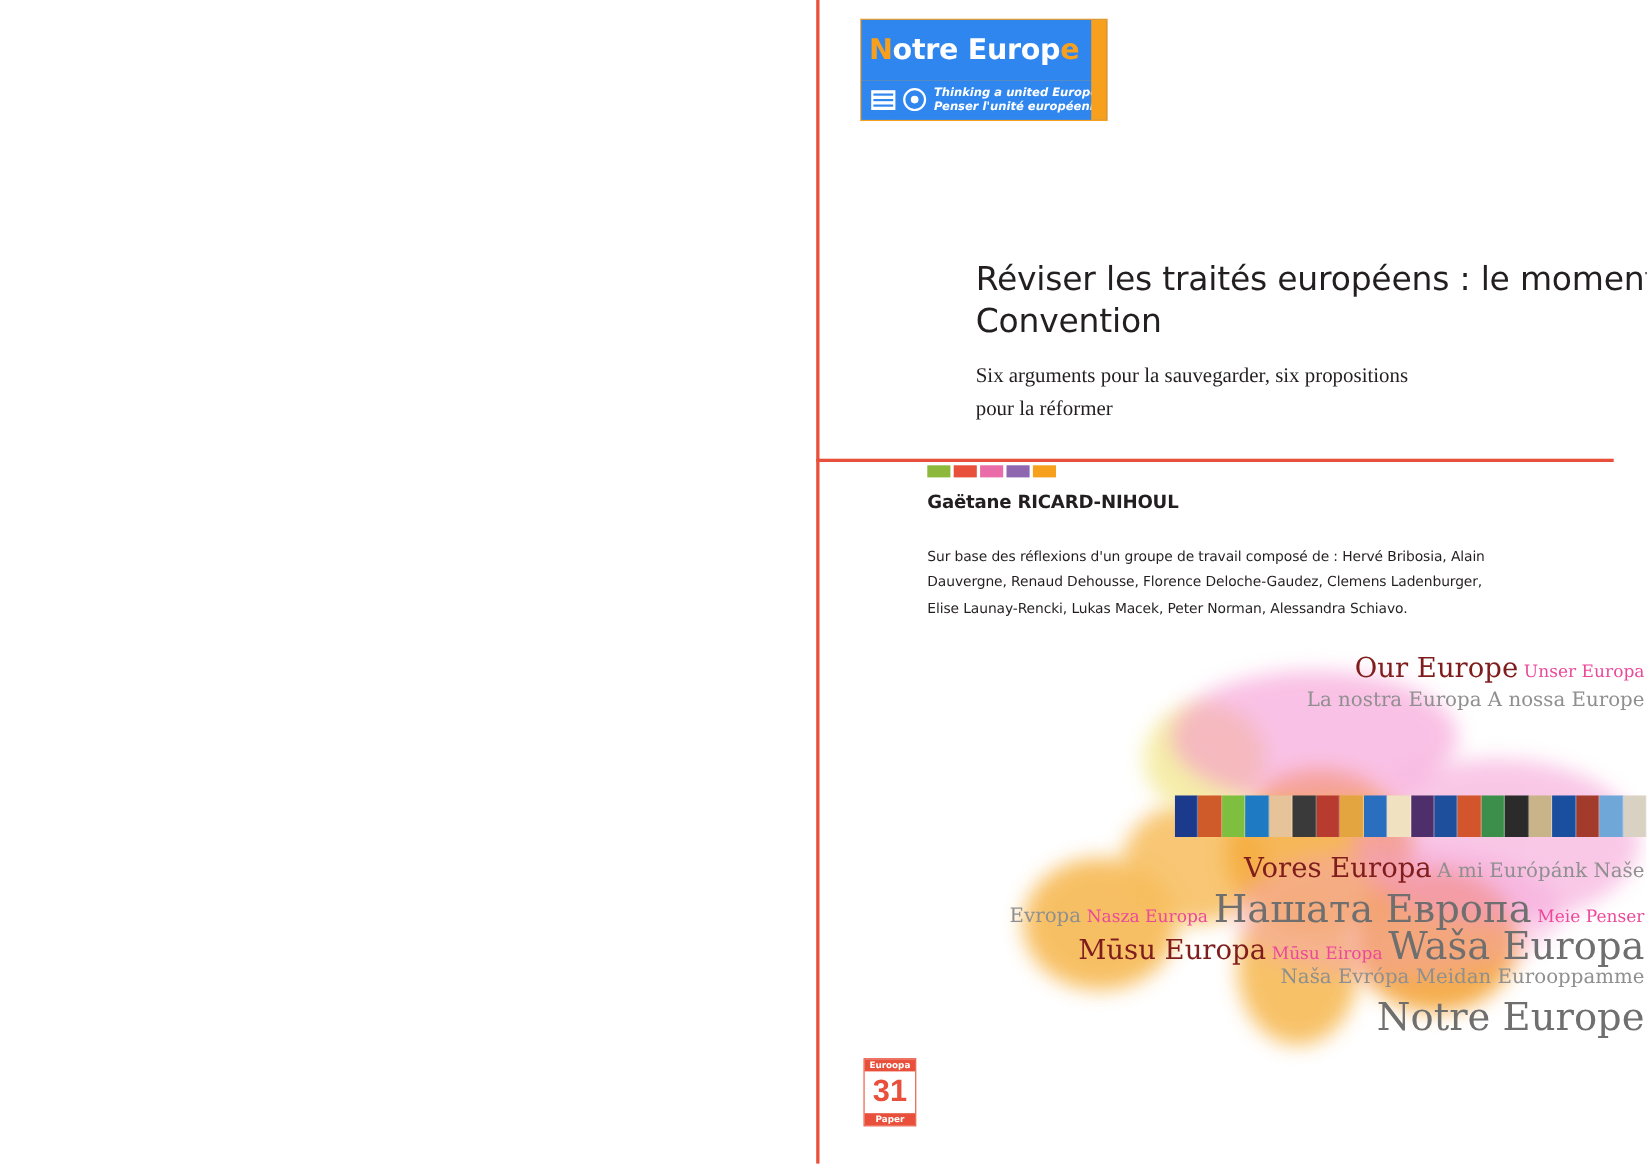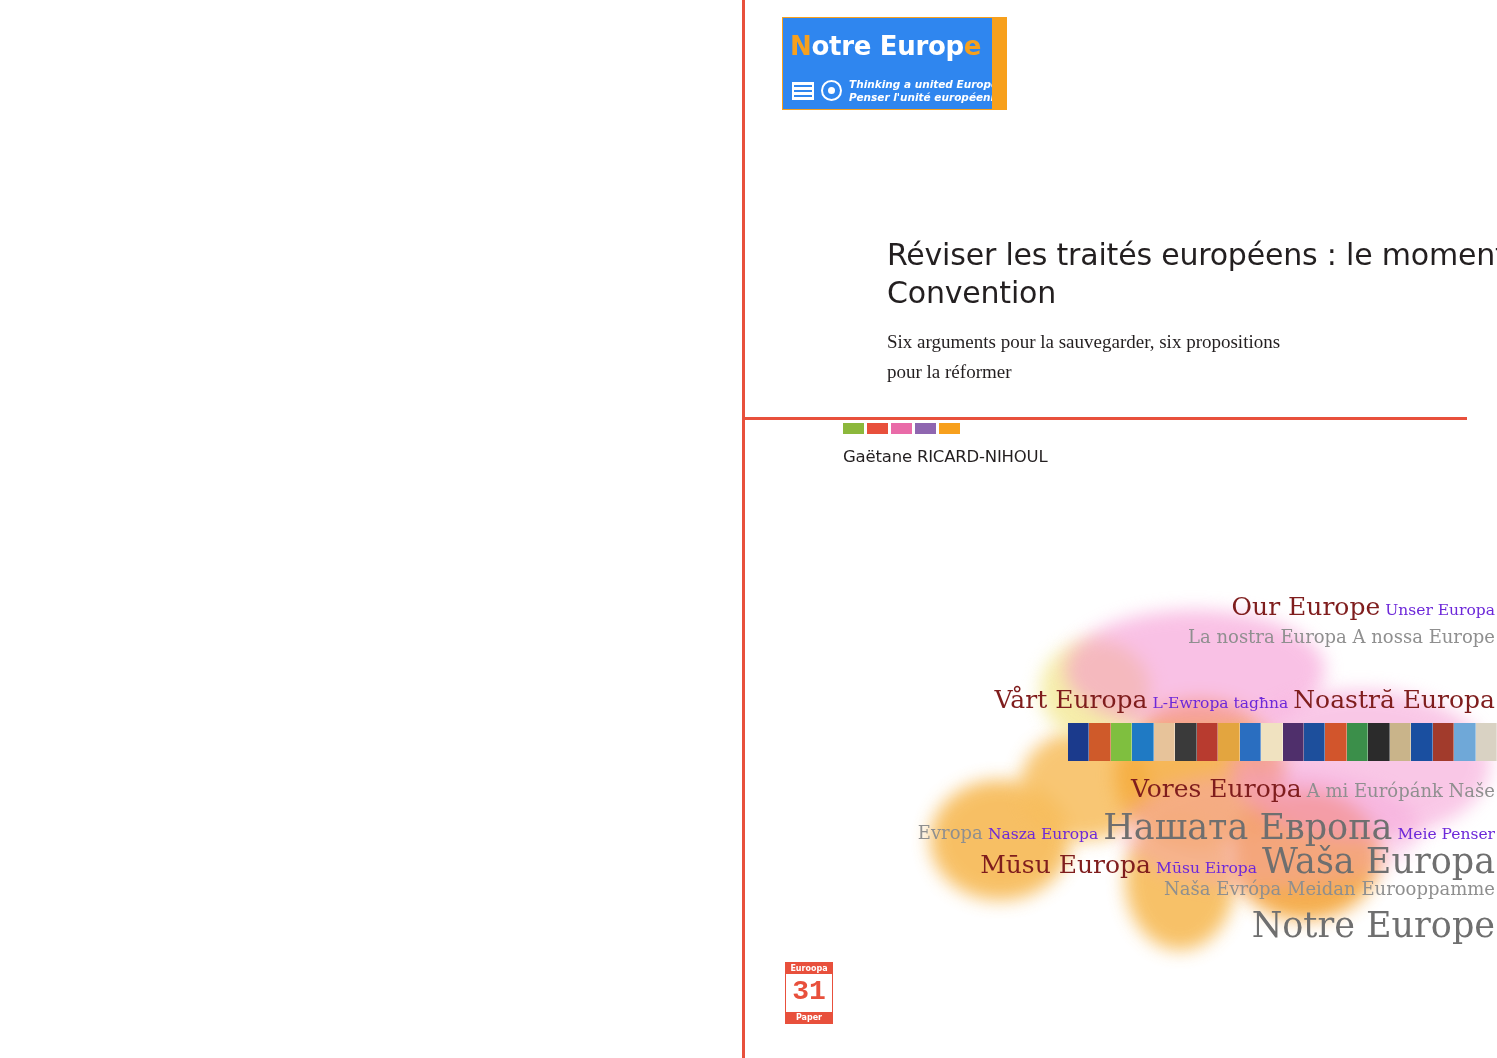--- a/index.html
+++ b/index.html
@@ -162,21 +162,21 @@
   }
   .chip { width: 21px; height: 11px; }
 
   
   .author {
     position: absolute;
     left: 843px;
     top: 447px;
     font-family: "DejaVu Sans", sans-serif;
     font-size: 16.5px;
-    font-weight: normal;
+    font-weight: bold;
     color: #231f20;
     letter-spacing: -0.2px;
   }
 
   
   .credits {
     position: absolute;
     left: 843px;
     top: 494px;
     width: 510px;
@@ -228,21 +228,21 @@
     position: absolute;
     right: 2px;
     text-align: right;
     white-space: nowrap;
     font-family: "DejaVu Serif", serif;
     color: #8c8c8c;
     line-height: 1;
   }
   .lang-line .big { font-size: 25px; color: #7f1d1d; }
   .lang-line .mid { font-size: 18px; color: #8f8f8f; }
-  .lang-line .sm { font-size: 15.5px; color: #6d28d9; }
+  .lang-line .sm { font-size: 15.5px; color: #ec4899; }
   .lang-line .xl { font-size: 35px; color: #6f6f6f; }
 
   
   .badge {
     position: absolute;
     left: 785px;
     top: 962px;
     width: 48px;
     height: 62px;
     background: #ffffff;
@@ -258,21 +258,21 @@
     background: #e8503c;
     color: #ffffff;
     font-family: "DejaVu Sans", sans-serif;
     font-size: 8px;
     font-weight: bold;
     text-align: center;
     line-height: 11px;
     height: 11px;
   }
   .badge-num {
-    font-family: Liberation Mono, monospace;
+    font-family: Liberation Sans, sans-serif;
     font-size: 28px;
     font-weight: bold;
     color: #e8503c;
     line-height: 1;
     margin-top: -2px;
     text-align: center;
   }
 </style>
 </head>
 <body>
@@ -315,20 +315,21 @@
   <div class="chips">
     <div class="chip" style="background:#8cb83c"></div>
     <div class="chip" style="background:#e8503c"></div>
     <div class="chip" style="background:#e96ba8"></div>
     <div class="chip" style="background:#8f66b0"></div>
     <div class="chip" style="background:#f7a01d"></div>
   </div>
 
   <div class="author">Gaëtane RICARD-NIHOUL</div>
 
+  <div class="credits">Sur base des réflexions d'un groupe de travail composé de : Hervé Bribosia, Alain Dauvergne, Renaud Dehousse, Florence Deloche-Gaudez, Clemens Ladenburger, Elise Launay-Rencki, Lukas Macek, Peter Norman, Alessandra Schiavo.</div>
 
   <div class="artwork">
     <div class="map-blob" style="left:30px;  top:200px; width:140px; height:120px; background:#f6b54a;"></div>
     <div class="map-blob" style="left:120px; top:150px; width:130px; height:110px; background:#f7bd5c;"></div>
     <div class="map-blob" style="left:215px; top:120px; width:170px; height:150px; background:#f5ab3c;"></div>
     <div class="map-blob" style="left:225px; top:230px; width:110px; height:140px; background:#f6b74e;"></div>
     <div class="map-blob" style="left:330px; top:210px; width:150px; height:130px; background:#f3a02e;"></div>
     <div class="map-blob" style="left:140px; top:60px;  width:110px; height:100px; background:#f4ea9b;"></div>
     <div class="map-blob" style="left:165px; top:30px;  width:260px; height:120px; background:#f58fd0; opacity:0.55;"></div>
     <div class="map-blob" style="left:330px; top:110px; width:260px; height:150px; background:#f491cf; opacity:0.5;"></div>
@@ -353,21 +354,20 @@
       <span style="background:#c9b48a"></span>
       <span style="background:#1a4fa0"></span>
       <span style="background:#a23b2c"></span>
       <span style="background:#6fa8d8"></span>
       <span style="background:#d9d2c3"></span>
     </div>
 
     <div class="langs">
       <div class="lang-line" style="top:14px"><span class="big">Our Europe</span> <span class="sm">Unser Europa</span></div>
       <div class="lang-line" style="top:48px"><span class="mid">La nostra Europa A nossa Europe</span></div>
-      <div class="lang-line" style="top:107px"><span class="big">Vårt Europa</span> <span class="sm">L-Ewropa tagħna</span> <span class="big">Noastră Europa</span></div>
       <div class="lang-line" style="top:196px"><span class="big">Vores Europa</span> <span class="mid">A mi Európánk Naše</span></div>
       <div class="lang-line" style="top:230px"><span class="mid">Evropa</span> <span class="sm">Nasza Europa</span> <span class="xl">Нашата Европа</span> <span class="sm">Meie Penser</span></div>
       <div class="lang-line" style="top:264px"><span class="big">Mūsu Europa</span> <span class="sm">Mūsu Eiropa</span> <span class="xl">Waša Europa</span></div>
       <div class="lang-line" style="top:300px"><span class="mid">Naša Evrópa Meidan Eurooppamme</span></div>
       <div class="lang-line" style="top:328px"><span class="xl">Notre Europe</span></div>
     </div>
   </div>
 
   <div class="badge">
     <div class="badge-top">Euroopa</div>

